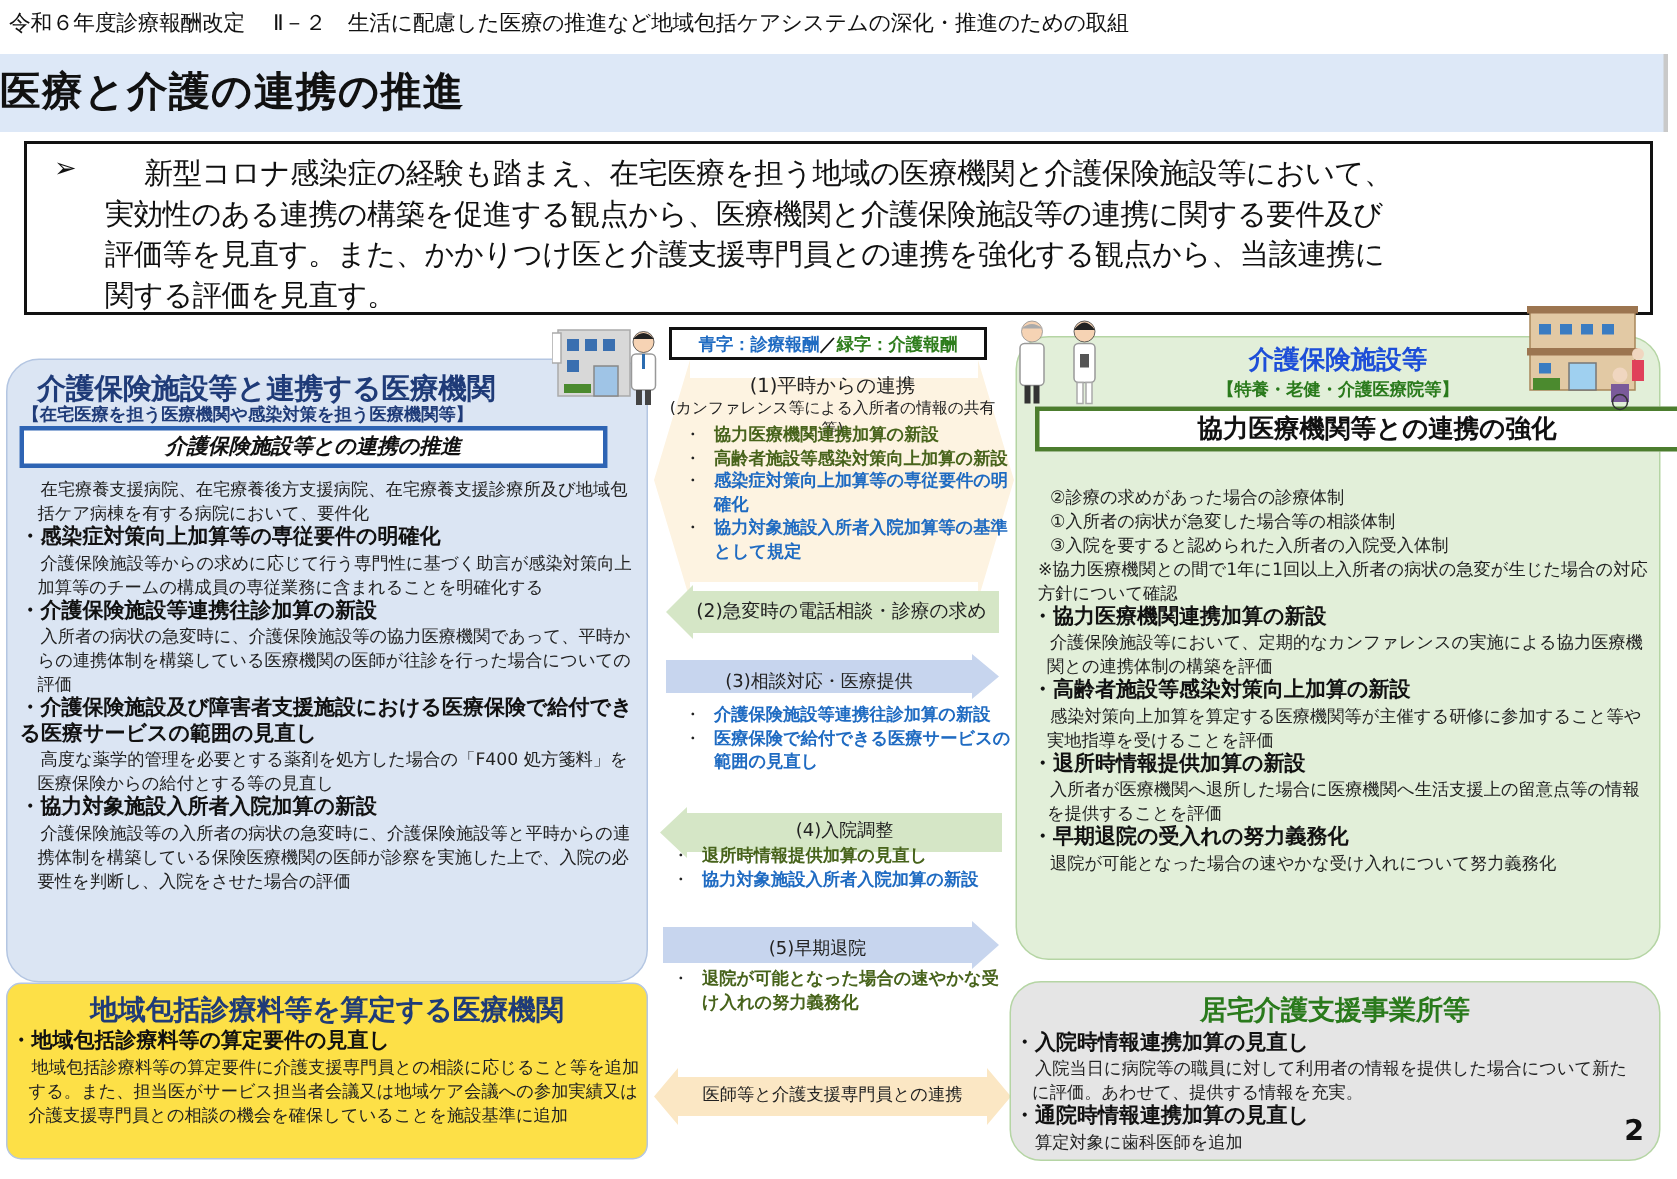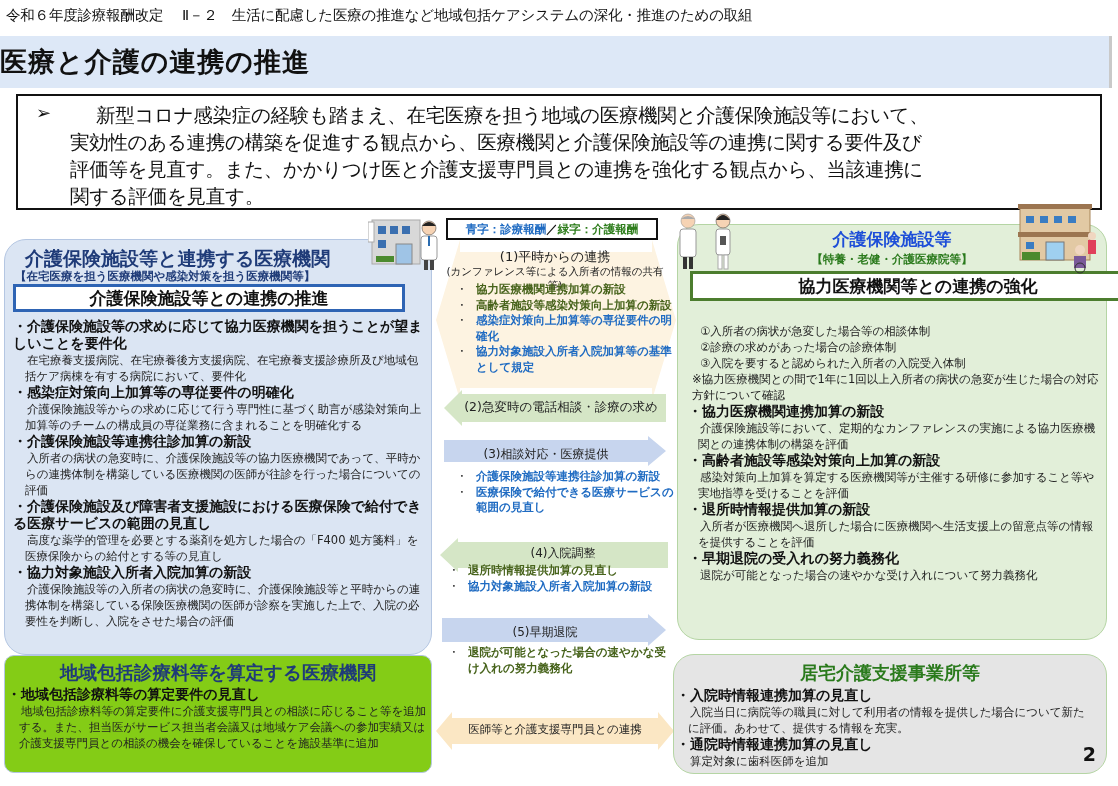--- a/index.html
+++ b/index.html
@@ -12,31 +12,31 @@
 
   .summary { position: absolute; left: 16px; top: 94px; width: 1086px; height: 116px; border: 2px solid #111; background: #fff; padding: 6px 10px 0 52px; }
   .summary .arrow { position: absolute; left: 18px; top: 6px; font-size: 18px; }
   .summary p { font-size: 19.5px; line-height: 27px; letter-spacing: -0.3px; }
   .summary p .ind { display: inline-block; width: 26px; }
 
   
   .lpanel { position: absolute; left: 4px; top: 224px; width: 428px; height: 416px; background: #dbe5f3; border: 1px solid #b4c6e2; border-radius: 22px; margin-top: 15px; }
   .lpanel .head1 { position: absolute; left: 20px; top: 6px; font-size: 19px; font-weight: bold; color: #1f3b78; white-space: nowrap; }
   .lpanel .head2 { position: absolute; left: 10px; top: 29px; font-size: 11.5px; font-weight: bold; color: #1f3b78; white-space: nowrap; }
-  .lpanel .banner { position: absolute; left: 8px; top: 44px; width: 392px; height: 28px; border: 3px solid #2e64b4; background: #fff; text-align: center; font-size: 17px; font-weight: bold; line-height: 22px; }
+  .lpanel .banner { position: absolute; left: 8px; top: 44px; width: 392px; height: 28px; border: 3px solid #2e64b4; background: #fff; text-align: center; font-size: 14px; font-weight: bold; line-height: 22px; font-style: italic; }
   .items { position: absolute; font-size: 11.5px; line-height: 16px; }
   .items .it { font-size: 14px; font-weight: bold; line-height: 17px; color: #111; }
   .items .ds { color: #222; padding-left: 12px; text-indent: 2px; }
   .lpanel .items { left: 8px; top: 78px; width: 416px; }
   .lpanel .items .ds { padding-left: 12px; }
 
   .bldg { position: absolute; }
   .doctor { position: absolute; }
 
-  .lpanel2 { position: absolute; left: 4px; top: 655px; width: 428px; height: 118px; background: #84cc16; border: 1px solid #b4c6e2; border-radius: 10px; }
+  .lpanel2 { position: absolute; left: 4px; top: 655px; width: 428px; height: 118px; background: #fde047; border: 1px solid #b4c6e2; border-radius: 10px; }
   .lpanel2 .head { text-align: center; font-size: 18.5px; font-weight: bold; color: #1f3b78; margin-top: 4px; }
   .lpanel2 .items { left: 2px; top: 30px; width: 422px; }
 
   
   .legend { position: absolute; left: 446px; top: 218px; width: 212px; height: 22px; border: 2px solid #111; background: #fff; text-align: center; font-size: 11.5px; font-weight: bold; line-height: 18px; }
   .legend .b { color: #1f6bc2; }
   .legend .g { color: #2e7d1c; }
   .mid-text { position: absolute; left: 440px; width: 230px; font-size: 11.5px; text-align: center; color: #222; }
   .mid-list { position: absolute; left: 456px; width: 220px; font-size: 11.5px; line-height: 15.5px; font-weight: bold; }
   .mid-list li { list-style: none; position: relative; padding-left: 20px; }
@@ -77,21 +77,20 @@
     <span>評価等を見直す。また、かかりつけ医と介護支援専門員との連携を強化する観点から、当該連携に</span><br>
     <span>関する評価を見直す。</span>
   </p>
 </div>
 
 <div class="lpanel">
   <div class="head1">介護保険施設等と連携する医療機関</div>
   <div class="head2">【在宅医療を担う医療機関や感染対策を担う医療機関等】</div>
   <div class="banner">介護保険施設等との連携の推進</div>
   <div class="items">
-    <div class="it">・介護保険施設等の求めに応じて協力医療機関を担うことが望ましいことを要件化</div>
     <div class="ds">在宅療養支援病院、在宅療養後方支援病院、在宅療養支援診療所及び地域包括ケア病棟を有する病院において、要件化</div>
     <div class="it">・感染症対策向上加算等の専従要件の明確化</div>
     <div class="ds">介護保険施設等からの求めに応じて行う専門性に基づく助言が感染対策向上加算等のチームの構成員の専従業務に含まれることを明確化する</div>
     <div class="it">・介護保険施設等連携往診加算の新設</div>
     <div class="ds">入所者の病状の急変時に、介護保険施設等の協力医療機関であって、平時からの連携体制を構築している医療機関の医師が往診を行った場合についての評価</div>
     <div class="it">・介護保険施設及び障害者支援施設における医療保険で給付できる医療サービスの範囲の見直し</div>
     <div class="ds">高度な薬学的管理を必要とする薬剤を処方した場合の「F400 処方箋料」を医療保険からの給付とする等の見直し</div>
     <div class="it">・協力対象施設入所者入院加算の新設</div>
     <div class="ds">介護保険施設等の入所者の病状の急変時に、介護保険施設等と平時からの連携体制を構築している保険医療機関の医師が診察を実施した上で、入院の必要性を判断し、入院をさせた場合の評価</div>
   </div>
@@ -174,22 +173,22 @@
 <svg class="arr" style="left:436px;top:712px;" width="238" height="38">
   <polygon points="0,19 16,0 16,6 222,6 222,0 238,19 222,38 222,32 16,32 16,38" fill="#fbe7c4"></polygon>
 </svg>
 <div class="arr-label" style="left:436px;top:722px;width:238px;font-size:11.5px;">医師等と介護支援専門員との連携</div>
 
 <div class="rpanel">
   <div class="head1">介護保険施設等</div>
   <div class="head2">【特養・老健・介護医療院等】</div>
   <div class="banner">協力医療機関等との連携の強化</div>
   <div class="items">
+    <div class="ds">②診療の求めがあった場合の診療体制</div>
     <div class="ds">①入所者の病状が急変した場合等の相談体制</div>
-    <div class="ds">②診療の求めがあった場合の診療体制</div>
     <div class="ds">③入院を要すると認められた入所者の入院受入体制</div>
     <div class="ds noind">※協力医療機関との間で1年に1回以上入所者の病状の急変が生じた場合の対応方針について確認</div>
     <div class="it">・協力医療機関連携加算の新設</div>
     <div class="ds">介護保険施設等において、定期的なカンファレンスの実施による協力医療機関との連携体制の構築を評価</div>
     <div class="it">・高齢者施設等感染対策向上加算の新設</div>
     <div class="ds">感染対策向上加算を算定する医療機関等が主催する研修に参加すること等や実地指導を受けることを評価</div>
     <div class="it">・退所時情報提供加算の新設</div>
     <div class="ds">入所者が医療機関へ退所した場合に医療機関へ生活支援上の留意点等の情報を提供することを評価</div>
     <div class="it">・早期退院の受入れの努力義務化</div>
     <div class="ds">退院が可能となった場合の速やかな受け入れについて努力義務化</div>

